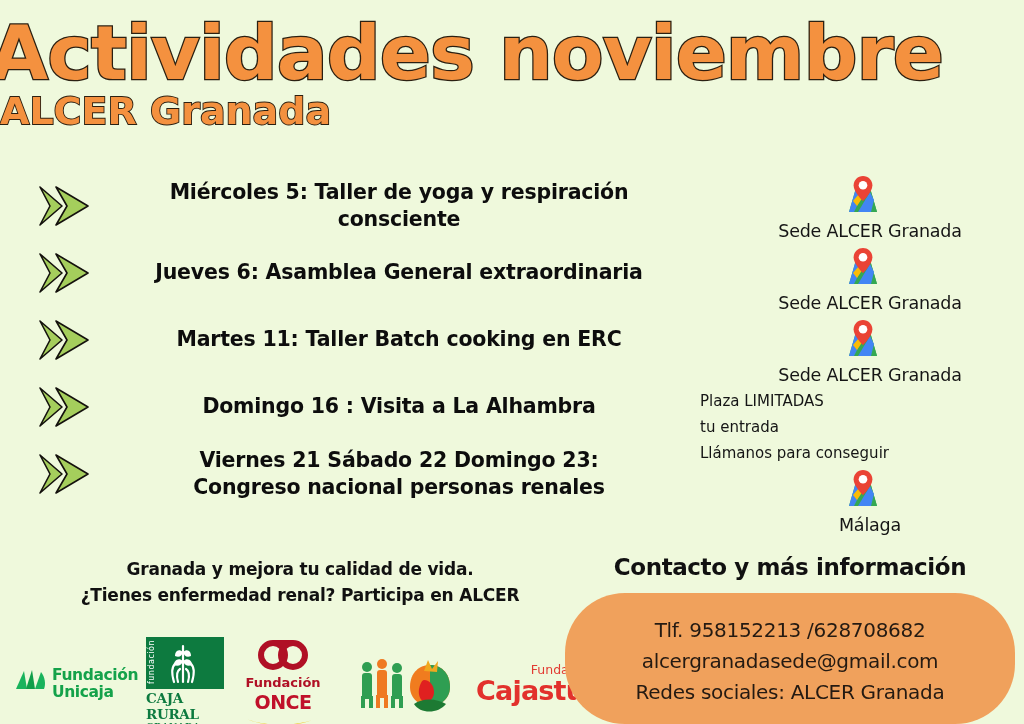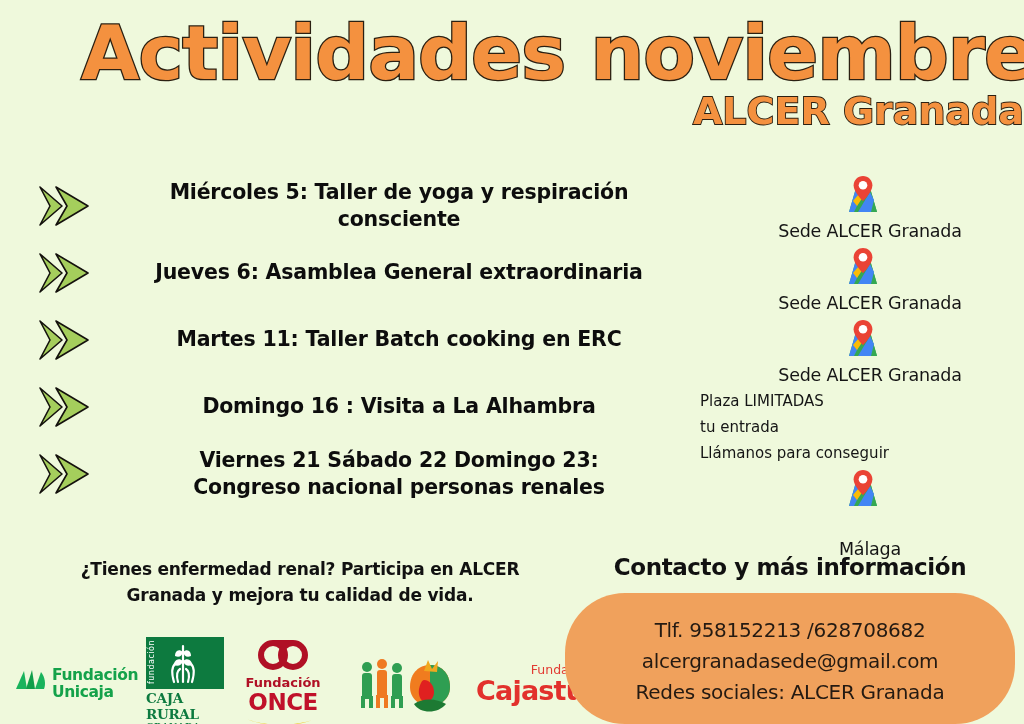--- a/index.html
+++ b/index.html
@@ -20,21 +20,21 @@
     height: 724px;
     background: #eff9dc;
   }
 
   
   .header {
     position: absolute;
     top: 0;
     left: 0;
     width: 1024px;
-    text-align: right;
+    text-align: left;
     padding-top: 12px;
   }
   .title-main {
     font-family: "DejaVu Sans", sans-serif;
     font-weight: bold;
     font-size: 74px;
     line-height: 82px;
     letter-spacing: -1px;
     color: #f4913f;
     -webkit-text-stroke: 2.5px #2b2012;
@@ -129,21 +129,20 @@
     color: #151515;
     text-align: left;
     width: 100%;
   }
   .venue-row.malaga {
     padding-left: 16px;
   }
   .venue-row.malaga .venue-text {
     flex: 1 1 auto;
     text-align: left;
-    margin-top: 24px;
   }
 
   
   .cta {
     position: absolute;
     left: 60px;
     top: 556px;
     width: 480px;
     text-align: center;
     font-family: "DejaVu Sans", sans-serif;
@@ -230,21 +229,21 @@
   .once-f {
     font-family: "DejaVu Sans", sans-serif;
     font-weight: bold;
     font-size: 13px;
     color: #b01025;
     line-height: 15px;
   }
   .once-n {
     font-family: "DejaVu Sans", sans-serif;
     font-weight: bold;
-    font-size: 23px;
+    font-size: 19px;
     color: #c0112a;
     line-height: 24px;
     letter-spacing: -0.5px;
   }
 
   .logo-granada {
     width: 108px;
     height: 64px;
     margin-right: 14px;
   }
@@ -431,22 +430,22 @@
           <path d="M23 4 C17.8 4 13.6 8.2 13.6 13.4 C13.6 20 23 29 23 29 C23 29 32.4 20 32.4 13.4 C32.4 8.2 28.2 4 23 4 Z" fill="#ea4335"></path>
           <circle cx="23" cy="13.2" r="4.3" fill="#ffffff"></circle>
         </svg>
       </span>
       <span class="venue-text">Málaga</span>
     </div>
 
   </div>
 
   <div class="cta">
+    <div>Granada y mejora tu calidad de vida.</div>
     <div>¿Tienes enfermedad renal? Participa en ALCER</div>
-    <div>Granada y mejora tu calidad de vida.</div>
   </div>
 
   <div class="sponsors">
 
     <div class="logo logo-unicaja">
       <span>
         <svg viewBox="0 0 34 30" width="34" height="30">
           <path d="M2 22 L10 4 L13 22 Z" fill="#19b35c"></path>
           <path d="M12 22 L18 3 L21 22 Z" fill="#0f9e49"></path>
           <path d="M21 22 L27 5 C31 10 32 17 30 22 Z" fill="#19b35c"></path>

